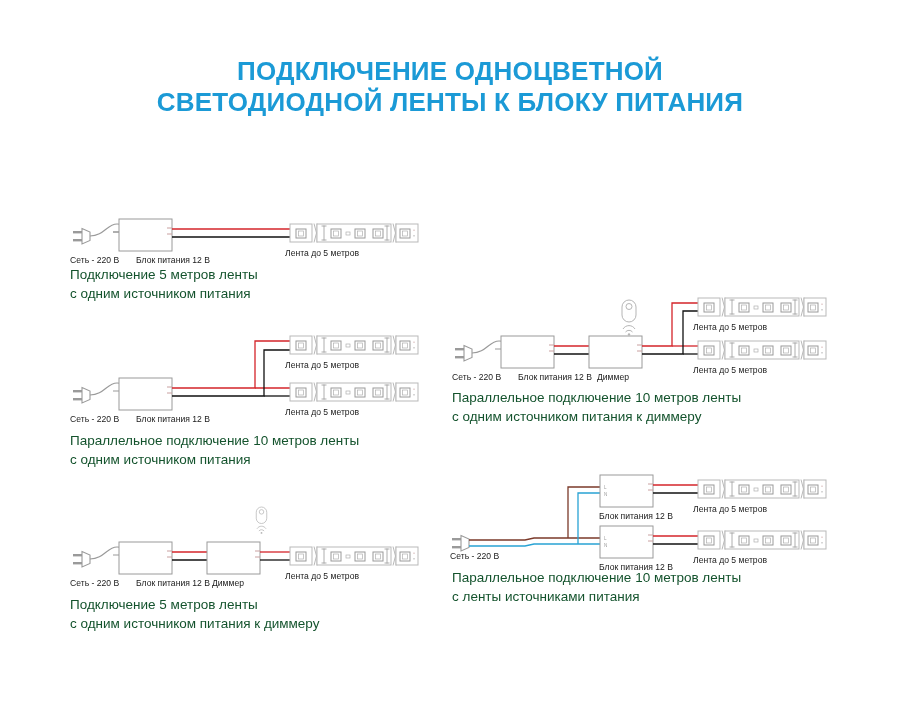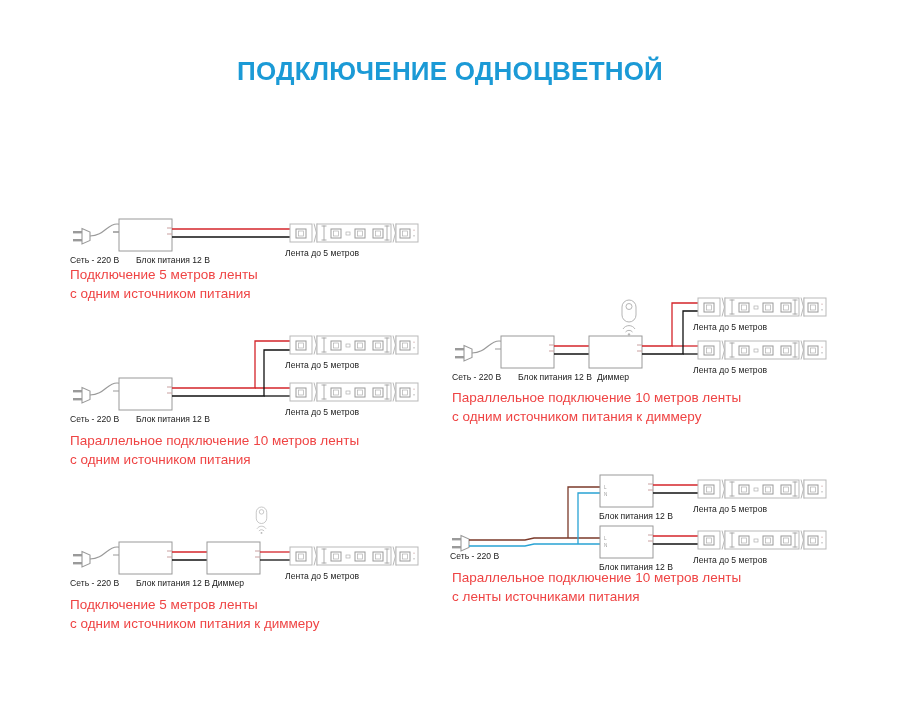--- a/index.html
+++ b/index.html
@@ -13,38 +13,39 @@
   
   .title{
     position:absolute;left:0;top:56px;width:900px;text-align:center;
     color:#1b9ad6;font-weight:bold;font-size:26px;line-height:31px;
     letter-spacing:.2px;
   }
   .title .l2{display:block;}
 
   
   .caption{
-    position:absolute;color:#ef4444;font-size:13.5px;line-height:19px;
+    position:absolute;color:#14532d;font-size:13.5px;line-height:19px;
     white-space:nowrap;
   }
   .caption span{display:block;}
 
   
   .lbl{
     position:absolute;color:#1a1a1a;font-size:8.6px;line-height:11px;
     white-space:nowrap;
   }
 </style>
 </head>
 <body>
 
 <div class="stage">
 
   <div class="title">
     <span>ПОДКЛЮЧЕНИЕ ОДНОЦВЕТНОЙ</span>
+    <span class="l2">СВЕТОДИОДНОЙ ЛЕНТЫ К БЛОКУ ПИТАНИЯ</span>
   </div>
 
   <svg width="900" height="720" viewBox="0 0 900 720" style="position:absolute;left:0;top:0;">
     <defs>
 
       <g id="plug">
         <rect x="0" y="3" width="9" height="2.4" fill="#9a9a9a"></rect>
         <rect x="0" y="11" width="9" height="2.4" fill="#9a9a9a"></rect>
         <path d="M9 0.5 L17 4 L17 12.5 L9 16 Z" fill="none" stroke="#9a9a9a" stroke-width="1.1"></path>
       </g>

